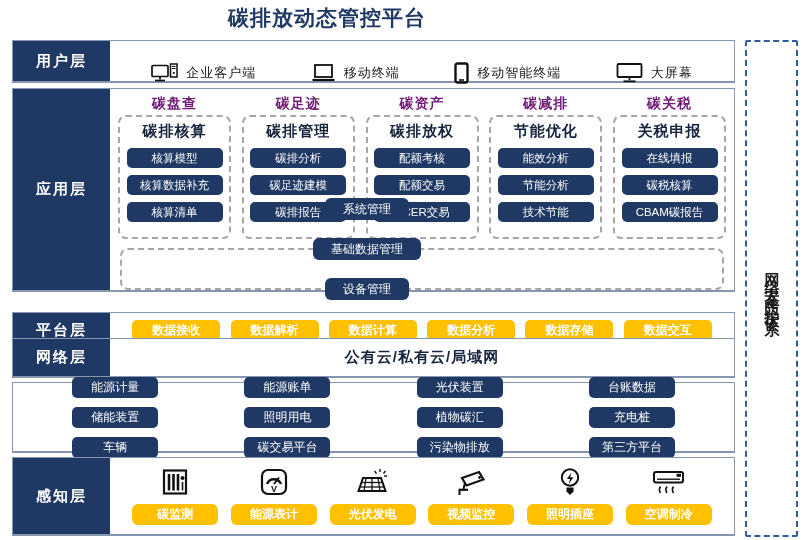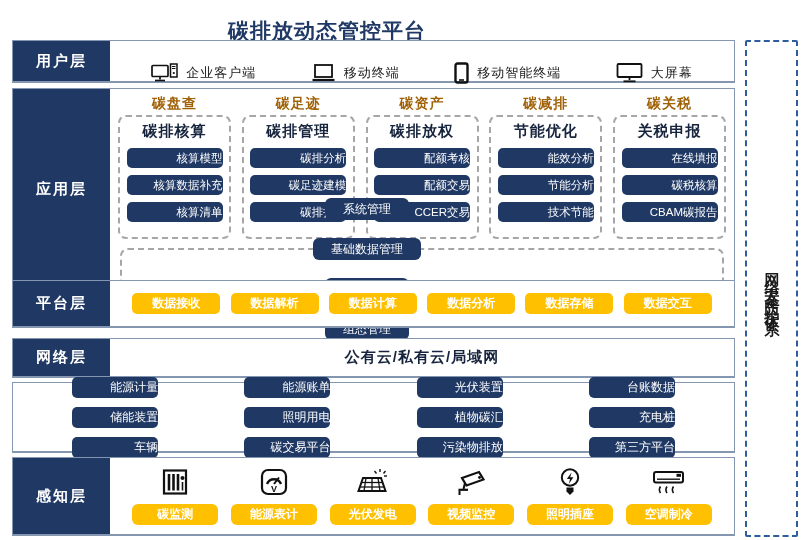--- a/index.html
+++ b/index.html
@@ -4,33 +4,33 @@
 <style>
   * { margin:0; padding:0; box-sizing:border-box; }
   html,body { background:#fff; }
   body {
     width:810px; height:540px;
     font-family:"Liberation Sans","DejaVu Sans",sans-serif;
   }
   .canvas { position:relative; width:810px; height:540px; background:#fff; overflow:hidden; }
 
   .title {
-    position:absolute; top:17px; left:0; width:654px;
+    position:absolute; top:4px; left:0; width:654px;
     text-align:center; font-size:21px; font-weight:bold;
     color:var(--navy,#1F3864); letter-spacing:1px;
   }
 
   .row {
     position:absolute; left:12px; width:723px;
     border:1px solid var(--row_border,#8496B0); border-bottom-width:2px;
     background:#fff; display:flex;
   }
   #row-user       { top:40px;  height:43px; }
   #row-app        { top:88px;  height:204px; }
-  #row-platform   { top:280px; height:48px; }
+  #row-platform   { top:312px; height:38px; }
   #row-network    { top:338px; height:40px; }
   #row-data       { top:382px; height:71px; }
   #row-perception { top:457px; height:79px; }
 
   .row-label {
     flex:0 0 97px; background:var(--navy,#1F3864); color:#fff;
     font-size:15px; font-weight:bold; letter-spacing:2px;
     display:flex; align-items:center; justify-content:center;
   }
   .row-content { flex:1; position:relative; }
@@ -38,30 +38,30 @@
   
   .user-content { display:flex; align-items:center; justify-content:space-around; padding:0 14px; height:100%; }
   .dev-item  { display:flex; align-items:center; gap:8px;margin-top:24px; }
   .dev-icon  { display:flex; align-items:center; }
   .dev-label { font-size:13px; color:#1a1a1a; letter-spacing:1px; }
 
   
   .app-content { padding:5px 8px 0; height:100%; }
   .app-cols { display:flex; justify-content:space-between; }
   .app-col  { width:113px; text-align:center; }
-  .col-header { font-size:14px; font-weight:bold; color:#a16207; line-height:18px; margin-bottom:3px; letter-spacing:1px; }
+  .col-header { font-size:14px; font-weight:bold; color:#701a75; line-height:18px; margin-bottom:3px; letter-spacing:1px; }
   .col-box {
     border:2px dashed var(--dash,#A6A6A6); border-radius:8px;
     height:124px; padding-top:4px;
   }
   .group-title { font-size:15px; font-weight:bold; color:#16243D; line-height:20px; letter-spacing:1px; }
   .btn-navy {
     display:block; margin:7px auto 0; width:96px;
     background:var(--navy,#1F3864); color:#fff;
-    font-size:11.5px; line-height:20px; border-radius:5px; text-align:right;
+    font-size:11.5px; line-height:20px; border-radius:5px; text-align:center;
   }
   .mgmt-box {
     margin:9px 2px 0; height:42px;
     border:2px dashed var(--dash,#A6A6A6); border-radius:8px;
     display:flex; align-items:center; justify-content:center; gap:18px;
     padding-right:110px;
     flex-direction:column;
   }
   .btn-navy.wide { display:inline-block; width:auto; margin:0; padding:0 18px; line-height:22px; font-size:12px; border-radius:6px; }
 

